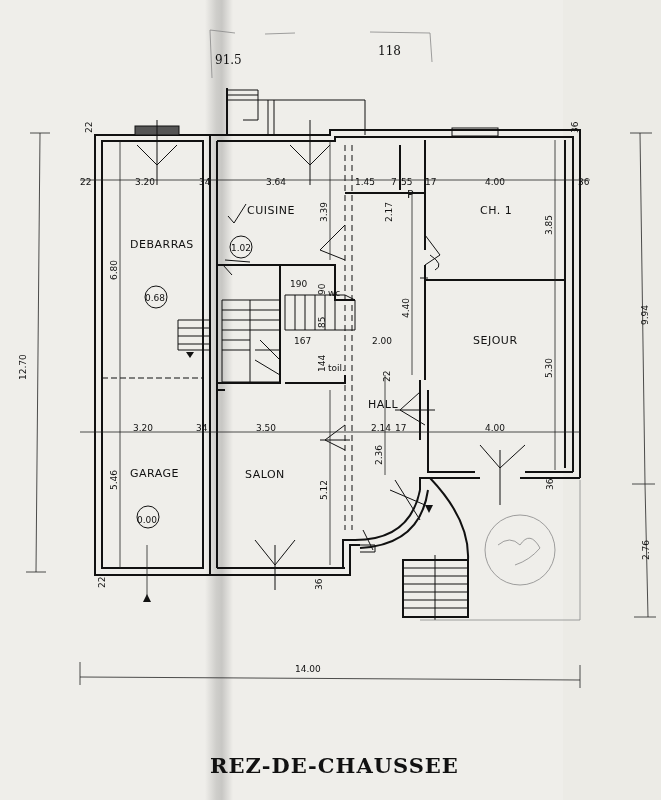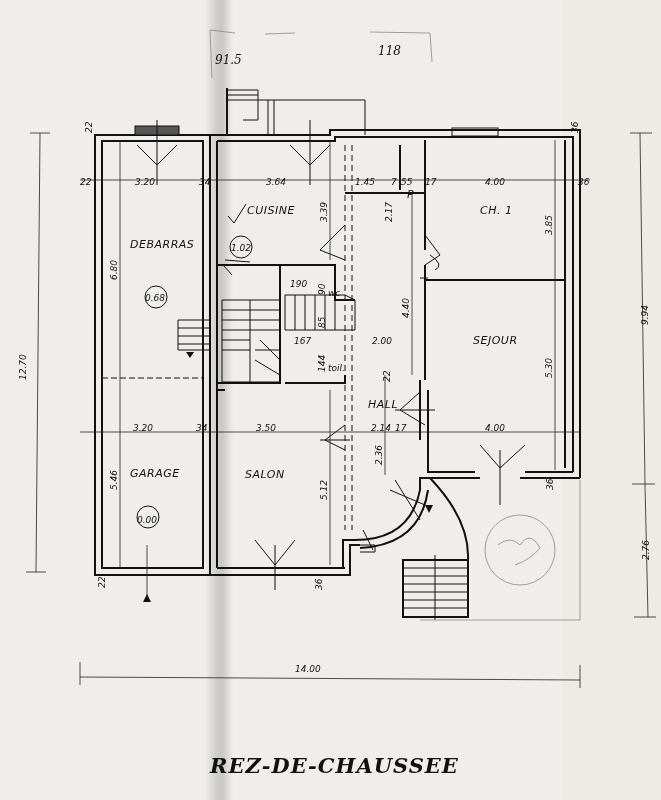--- a/index.html
+++ b/index.html
@@ -1,17 +1,17 @@
 <!DOCTYPE html>
 <html><head>
 <meta charset="utf-8">
 <style>
   html,body{margin:0;padding:0;}
   body{width:661px;height:800px;overflow:hidden;background:#ecebe6;font-family:"DejaVu Sans",sans-serif;}
-  .sheet{position:relative;width:563px;height:800px;background:#efeeea;font-style:italic;}
+  .sheet{position:relative;width:563px;height:800px;background:#efeeea;}
   .fold{position:absolute;left:205px;top:0;width:28px;height:800px;background:linear-gradient(90deg,rgba(0,0,0,0) 0%,rgba(60,60,60,0.18) 40%,rgba(60,60,60,0.22) 60%,rgba(0,0,0,0) 100%);}
   svg{position:absolute;left:0;top:0;}
   .wall{fill:none;stroke:#111;stroke-width:2;}
   .thin{fill:none;stroke:#111;stroke-width:1;}
   .dim{fill:none;stroke:#222;stroke-width:0.8;}
   .dash{fill:none;stroke:#111;stroke-width:1;stroke-dasharray:6 4;}
   .light{fill:none;stroke:#888;stroke-width:0.8;}
   text{font-family:"DejaVu Sans",sans-serif;fill:#111;}
   .room{font-size:11px;letter-spacing:0.5px;}
   .dimt{font-size:9px;}

